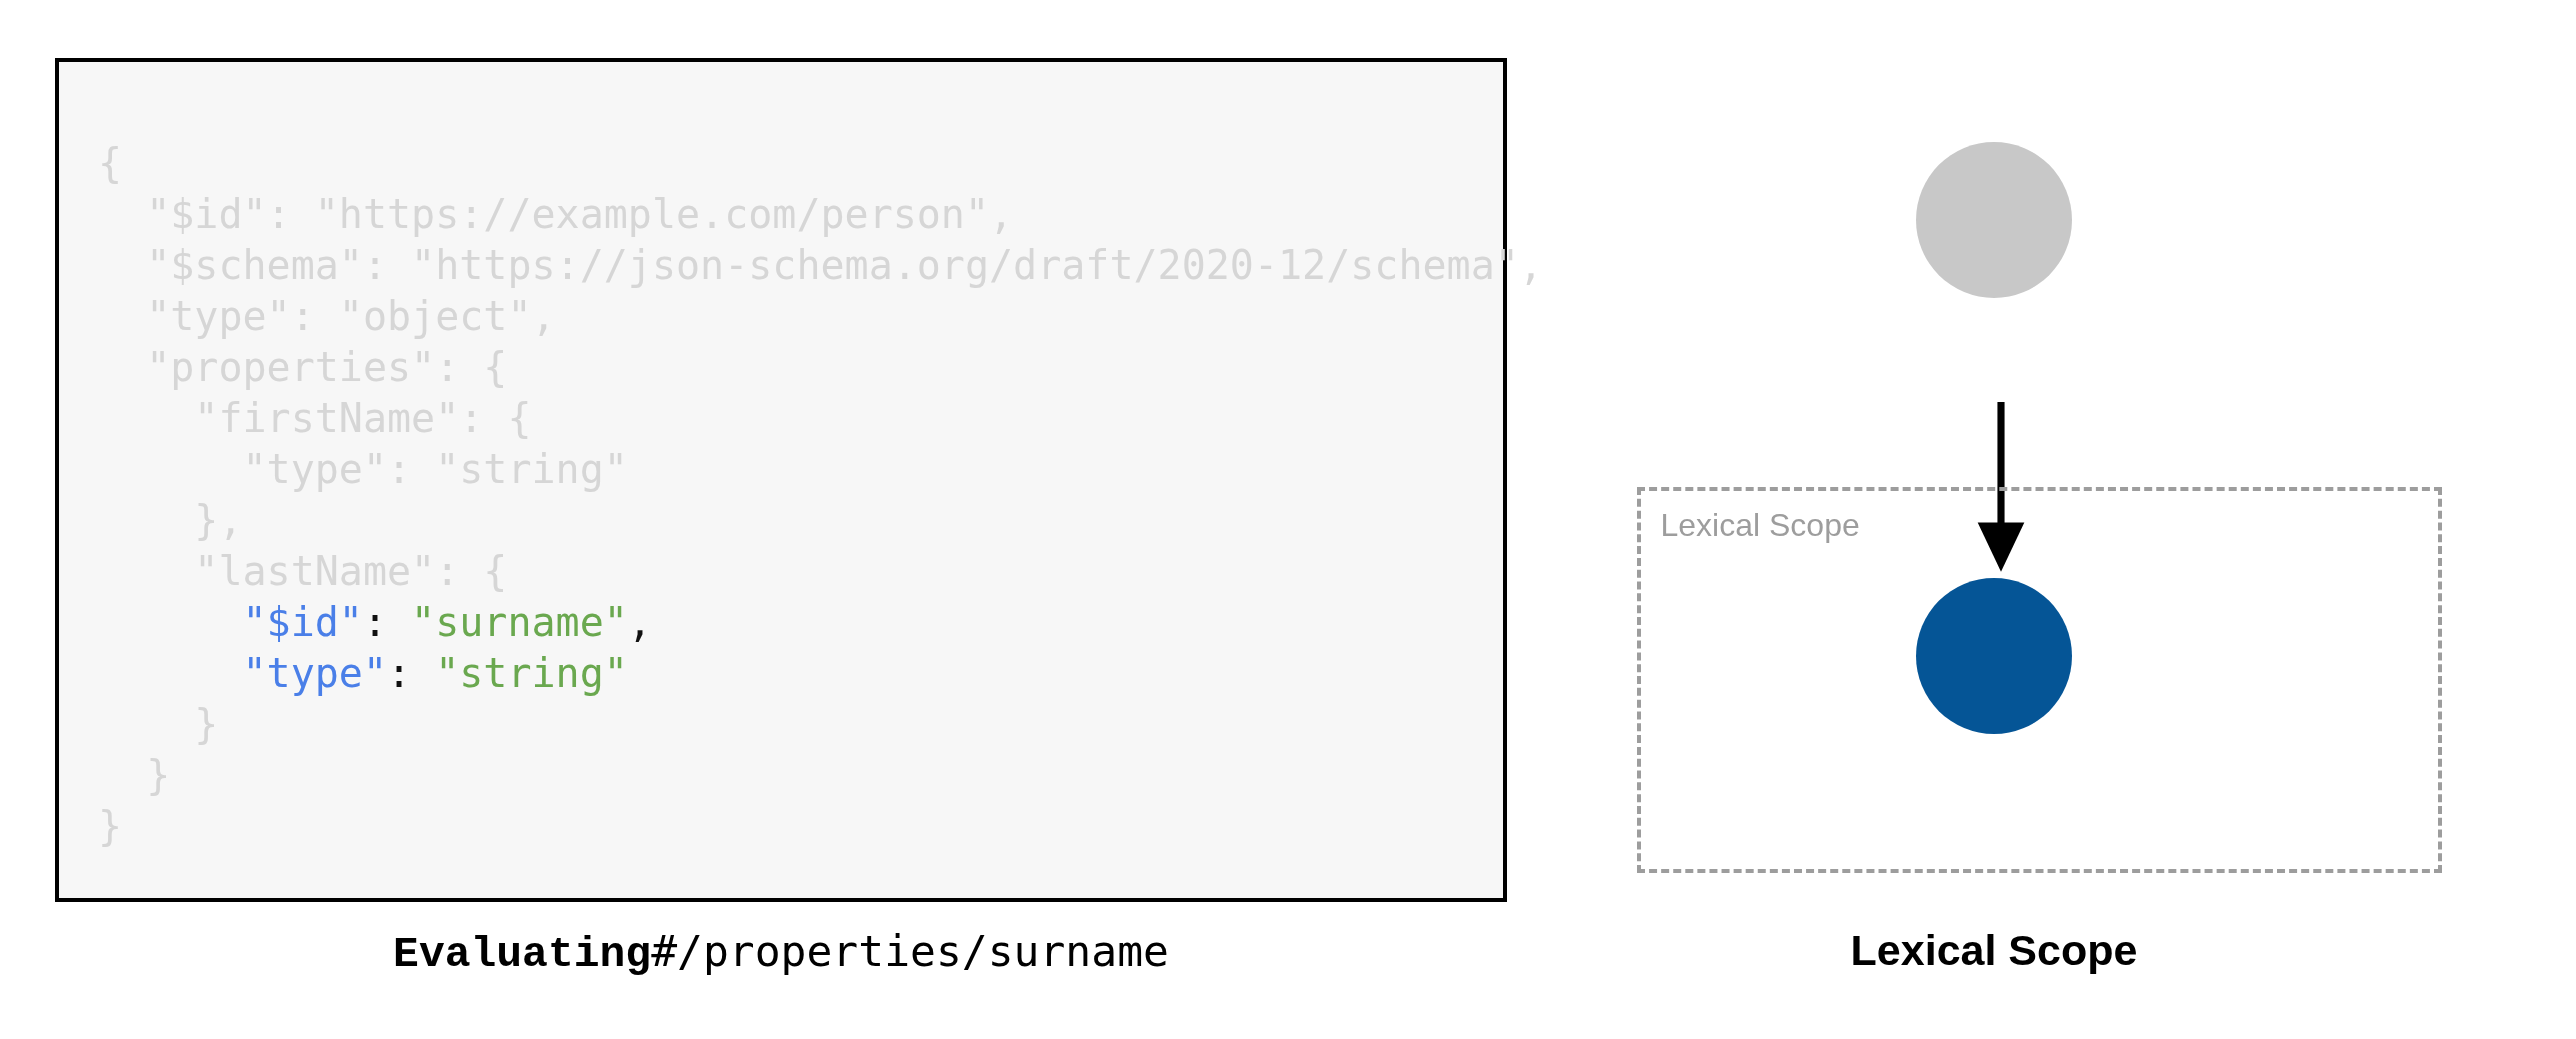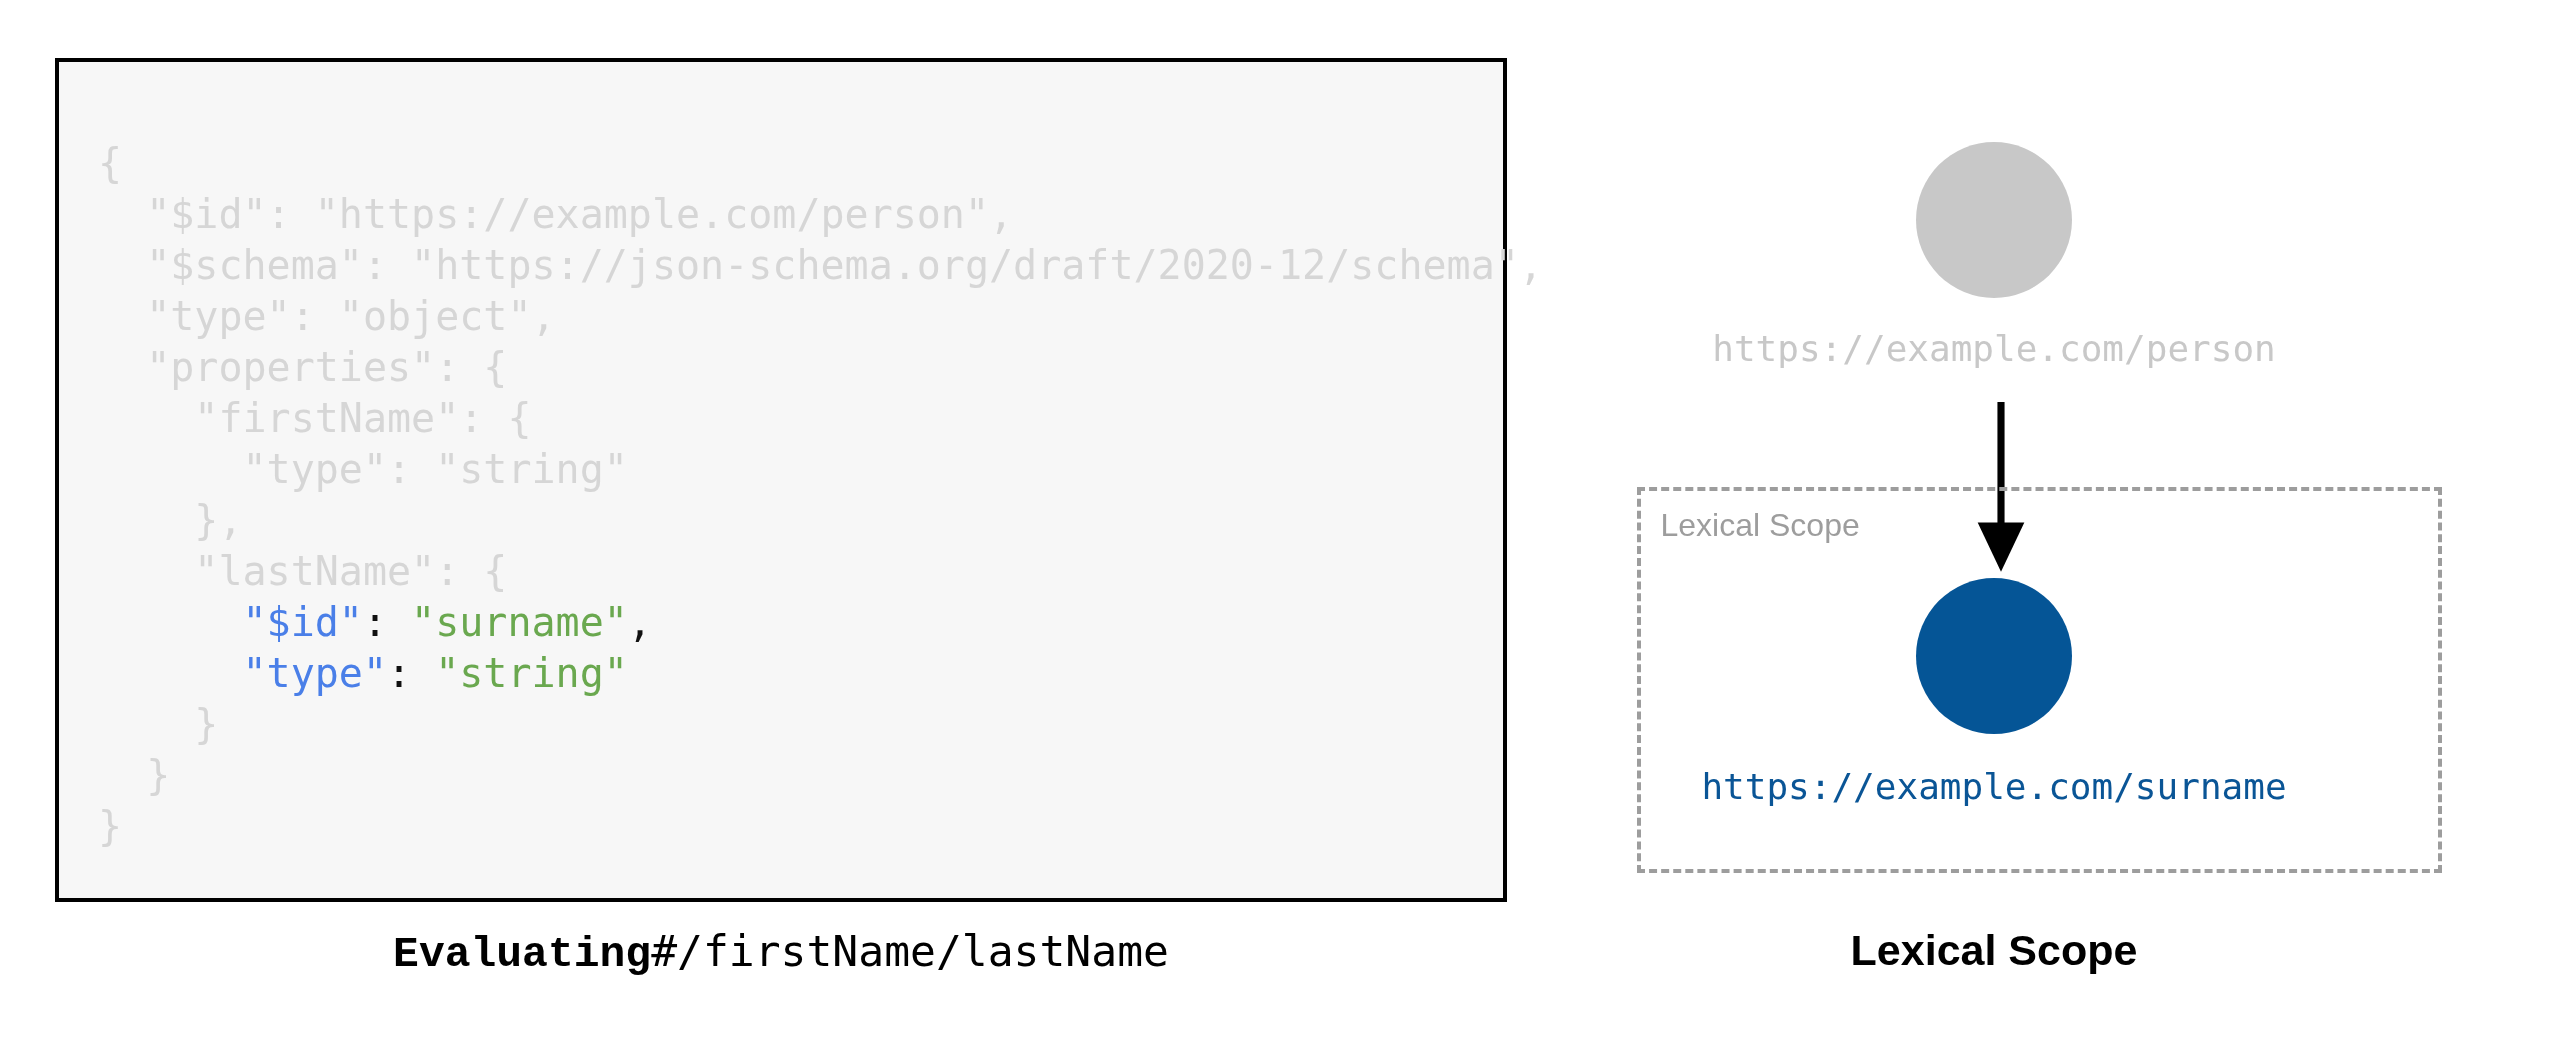--- a/index.html
+++ b/index.html
@@ -161,37 +161,35 @@
   }
 </style>
 </head>
 <body>
 
 <div id="code-panel">
   <pre id="code-block"><div class="code-line">{</div><div class="code-line">  "$id": "https://example.com/person",</div><div class="code-line">  "$schema": "https://json-schema.org/draft/2020-12/schema",</div><div class="code-line">  "type": "object",</div><div class="code-line">  "properties": {</div><div class="code-line">    "firstName": {</div><div class="code-line">      "type": "string"</div><div class="code-line">    },</div><div class="code-line">    "lastName": {</div><div class="code-line hl"><span>      </span><span class="tok-key">"$id"</span><span class="tok-punct">: </span><span class="tok-str">"surname"</span><span class="tok-punct">,</span></div><div class="code-line hl"><span>      </span><span class="tok-key">"type"</span><span class="tok-punct">: </span><span class="tok-str">"string"</span></div><div class="code-line">    }</div><div class="code-line">  }</div><div class="code-line">}</div></pre>
 </div>
 
 <div id="caption-left">
-  <span class="cap-bold">Evaluating</span><span class="cap-mono">#/firstName/lastName</span>
+  <span class="cap-bold">Evaluating</span><span class="cap-mono">#/properties/surname</span>
 </div>
 
 <div id="diagram-panel">
 
   <div id="root-circle" class="node-circle"></div>
 
-  <div id="root-label">https://example.com/person</div>
 
   <svg id="arrow-svg" viewBox="0 0 160 270" xmlns="http://www.w3.org/2000/svg">
     <line x1="80" y1="0" x2="80" y2="205" stroke="#000000" stroke-width="11"></line>
     <polygon points="80,262 44,186 116,186" fill="#000000"></polygon>
   </svg>
 
   <div id="lexical-box">
     <div id="lexical-box-label">Lexical Scope</div>
   </div>
 
   <div id="scope-circle" class="node-circle"></div>
 
-  <div id="scope-label">https://example.com/surname</div>
 </div>
 
 <div id="caption-right">Lexical Scope</div>
 
 
 </body></html>

